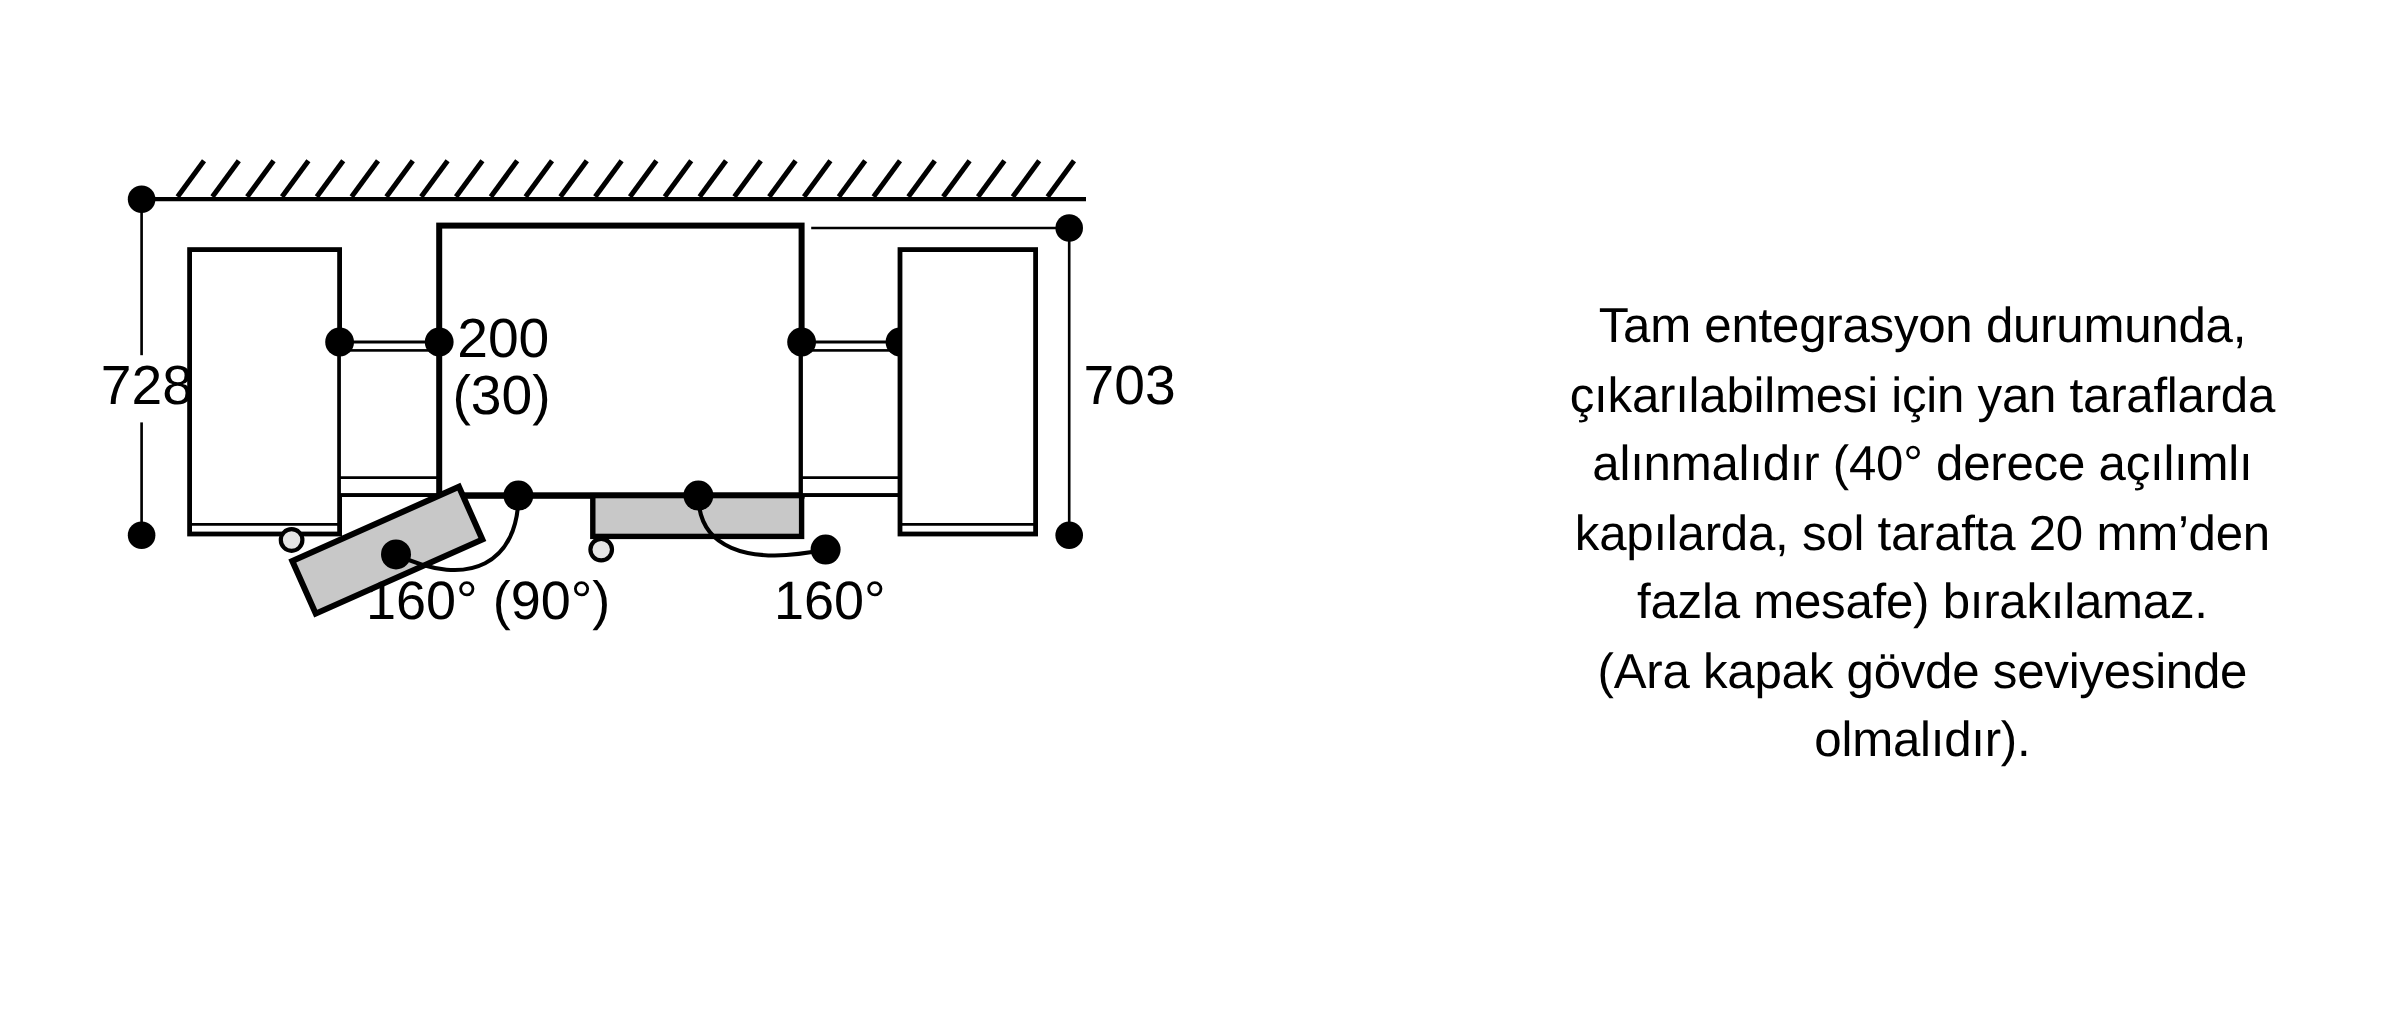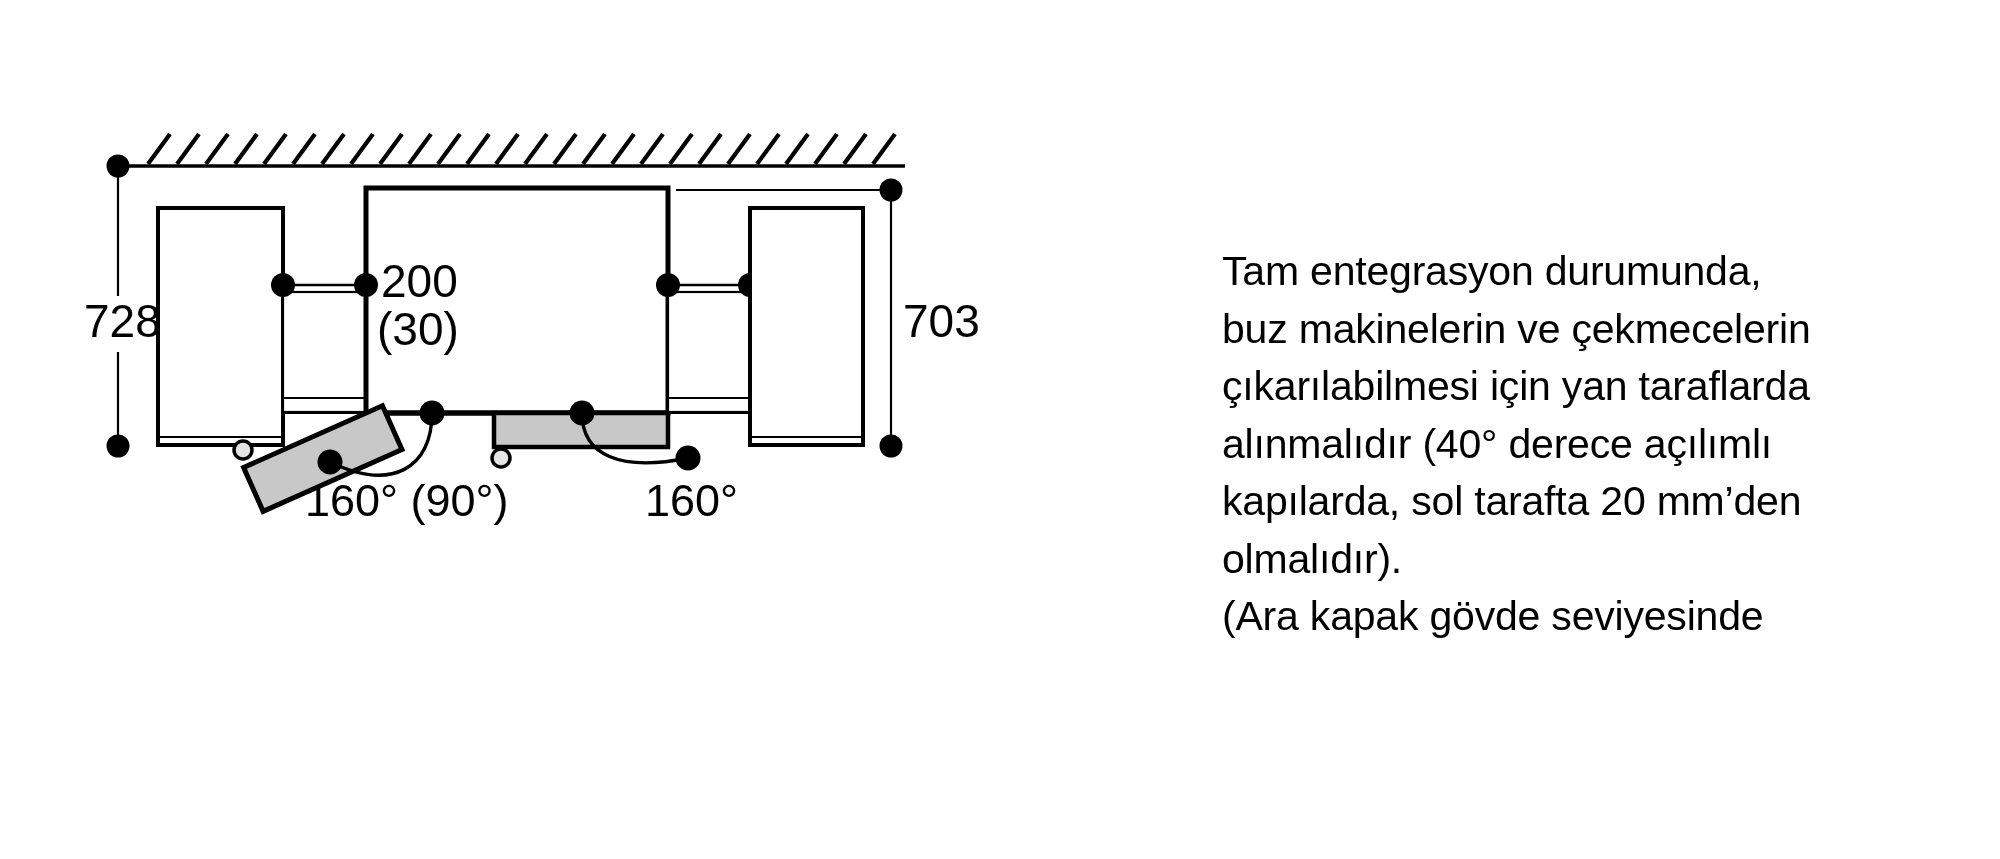--- a/index.html
+++ b/index.html
@@ -24,20 +24,21 @@
     left: 0;
     top: 0;
     width: 1200px;
     height: 859px;
   }
   .note-panel {
     position: absolute;
     left: 1222px;
     top: 243px;
     width: 760px;
+    text-align: center;
   }
   .note-line {
     font-family: "Liberation Sans", sans-serif;
     font-size: 41px;
     line-height: 57.5px;
     color: #000000;
     white-space: pre;
     letter-spacing: -0.2px;
   }
   svg text {
@@ -175,21 +176,21 @@
       <circle cx="891" cy="190" r="11.5" fill="#000"></circle>
       <circle cx="891" cy="446" r="11.5" fill="#000"></circle>
       <rect x="900" y="296" width="130" height="56" fill="#ffffff"></rect>
       <text class="dim-label" x="903" y="337">703</text>
     </g>
 
   </svg>
 
   <div class="note-panel">
     <div class="note-line">Tam entegrasyon durumunda,</div>
-    <div class="note-line">buz makinelerin ve çekmecelerin</div>
     <div class="note-line">çıkarılabilmesi için yan taraflarda</div>
     <div class="note-line">alınmalıdır (40° derece açılımlı</div>
     <div class="note-line">kapılarda, sol tarafta 20 mm’den</div>
+    <div class="note-line">fazla mesafe) bırakılamaz.</div>
+    <div class="note-line">(Ara kapak gövde seviyesinde</div>
     <div class="note-line">olmalıdır).</div>
-    <div class="note-line">(Ara kapak gövde seviyesinde</div>
   </div>
 
 </div>
 
 </body></html>

